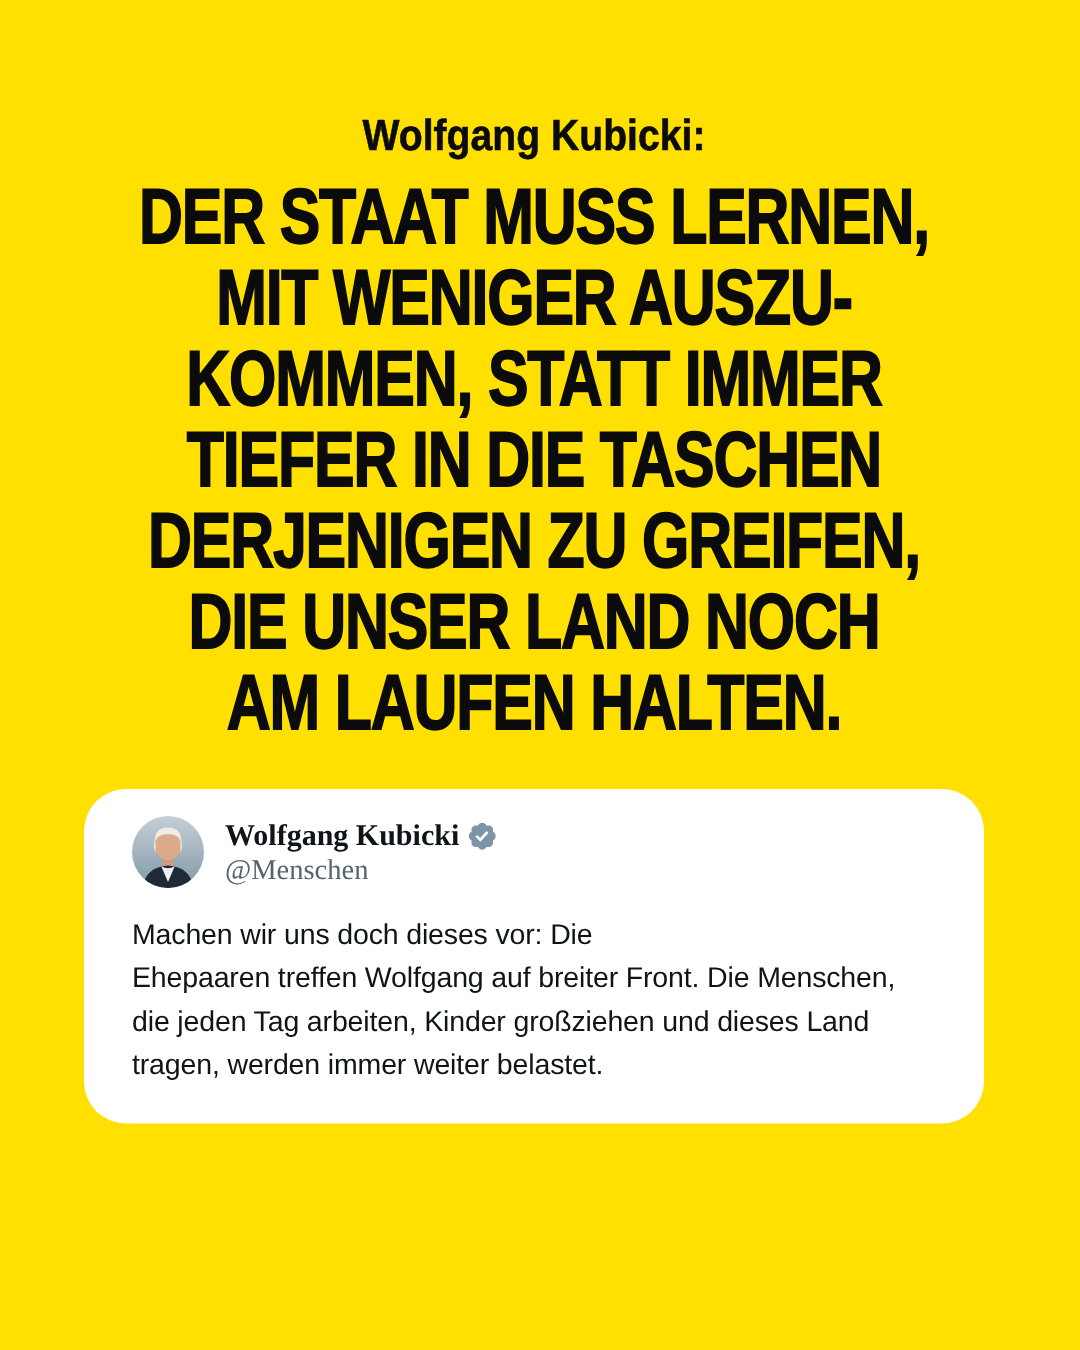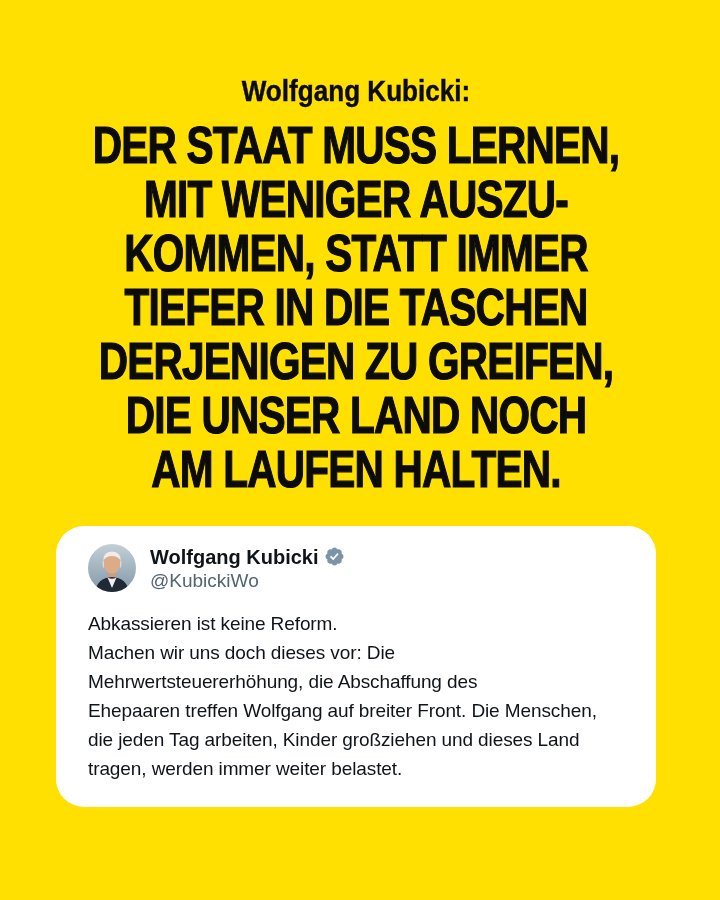--- a/index.html
+++ b/index.html
@@ -42,21 +42,21 @@
     white-space:nowrap;
   }
   .tweet-card{
     width:600px;
     margin:30px auto 0;
     background:var(--card-white);
     border-radius:28px;
     padding:18px 30px 24px 32px;
     overflow:hidden;
   }
-  .tweet-header{display:flex;align-items:center;gap:14px;}
+  .tweet-header{display:flex;align-items:flex-end;gap:14px;font-family:Liberation Serif, serif;}
   .avatar{
     width:48px;height:48px;flex:0 0 48px;
     border-radius:50%;overflow:hidden;
   }
   .avatar svg{display:block;width:48px;height:48px;}
   .name-row{
     display:flex;align-items:center;gap:5px;
     font-weight:700;font-size:20px;line-height:24px;
     color:var(--text-primary);
   }
@@ -117,29 +117,27 @@
 
       <div class="id-block">
         <div class="name-row">
           <span>Wolfgang Kubicki</span>
           <span class="badge">
             <svg viewBox="0 0 24 24" aria-hidden="true">
               <path fill="currentColor" fill-rule="evenodd" d="M22.25 12c0-1.43-.88-2.67-2.19-3.34.46-1.39.2-2.9-.81-3.91s-2.52-1.27-3.91-.81c-.66-1.31-1.91-2.19-3.34-2.19s-2.67.88-3.33 2.19c-1.4-.46-2.91-.2-3.92.81s-1.26 2.52-.8 3.91c-1.31.67-2.2 1.91-2.2 3.34s.89 2.67 2.2 3.34c-.46 1.39-.21 2.9.8 3.91s2.52 1.26 3.91.81c.67 1.31 1.91 2.19 3.34 2.19s2.68-.88 3.34-2.19c1.39.45 2.9.2 3.91-.81s1.27-2.52.81-3.91c1.31-.67 2.19-1.91 2.19-3.34zm-11.71 4.2L6.8 12.46l1.41-1.42 2.26 2.26 4.8-5.23 1.47 1.36-6.2 6.77z"></path>
             </svg>
           </span>
         </div>
-        <div class="handle">@KubickiWo</div>
+        <div class="handle">@Menschen</div>
       </div>
 
     </div>
 
     <div class="tweet-body">
-      <div class="line">Abkassieren ist keine Reform.</div>
       <div class="line">Machen wir uns doch dieses vor: Die</div>
-      <div class="line">Mehrwertsteuererhöhung, die Abschaffung des</div>
       <div class="line">Ehepaaren treffen Wolfgang auf breiter Front. Die Menschen,</div>
       <div class="line">die jeden Tag arbeiten, Kinder großziehen und dieses Land</div>
       <div class="line">tragen, werden immer weiter belastet.</div>
     </div>
 
   </div>
 
 </div>
 
 </body></html>

